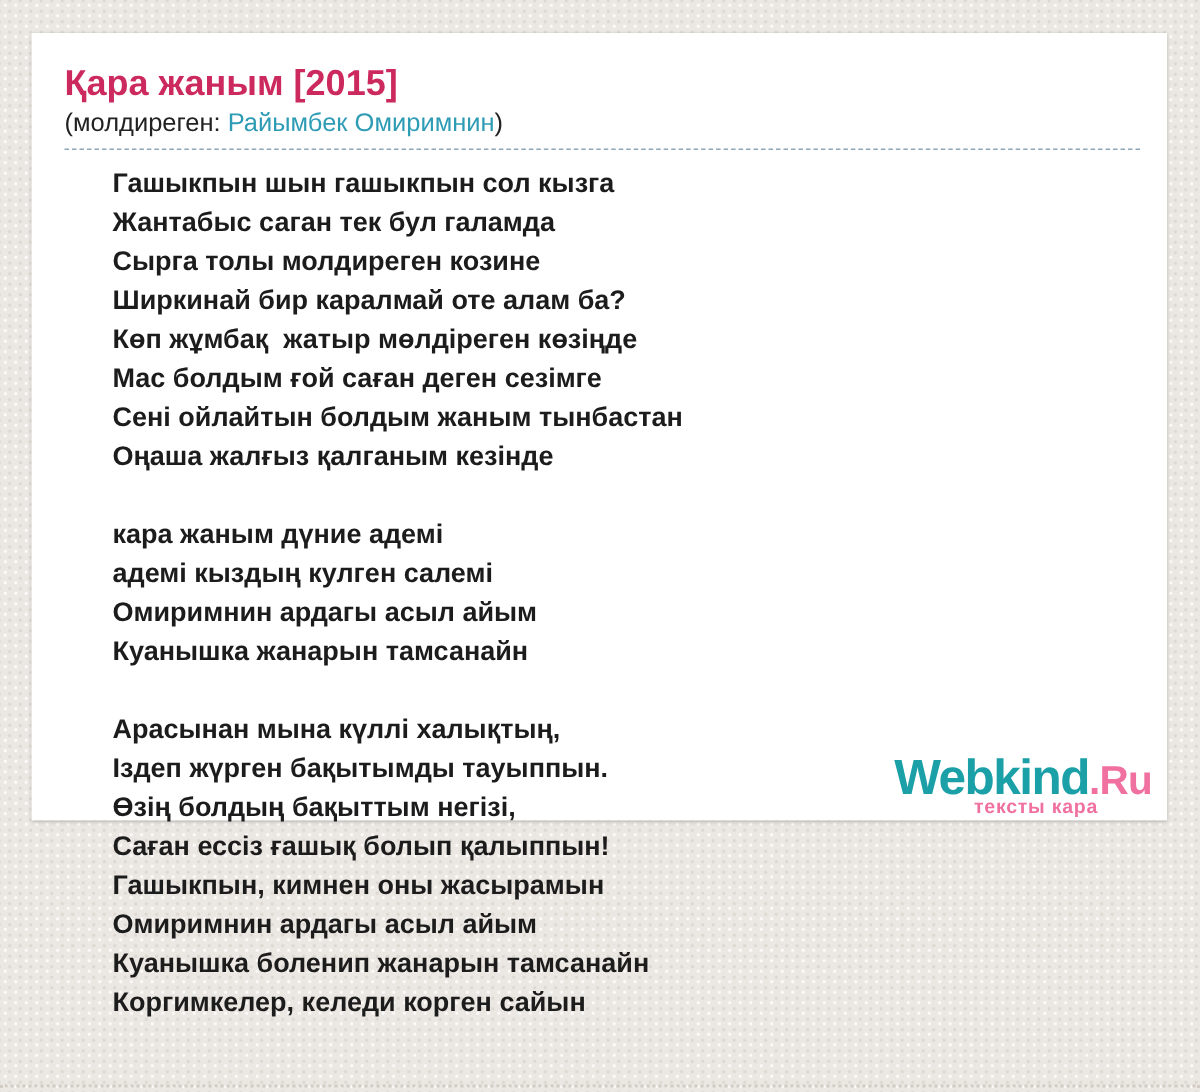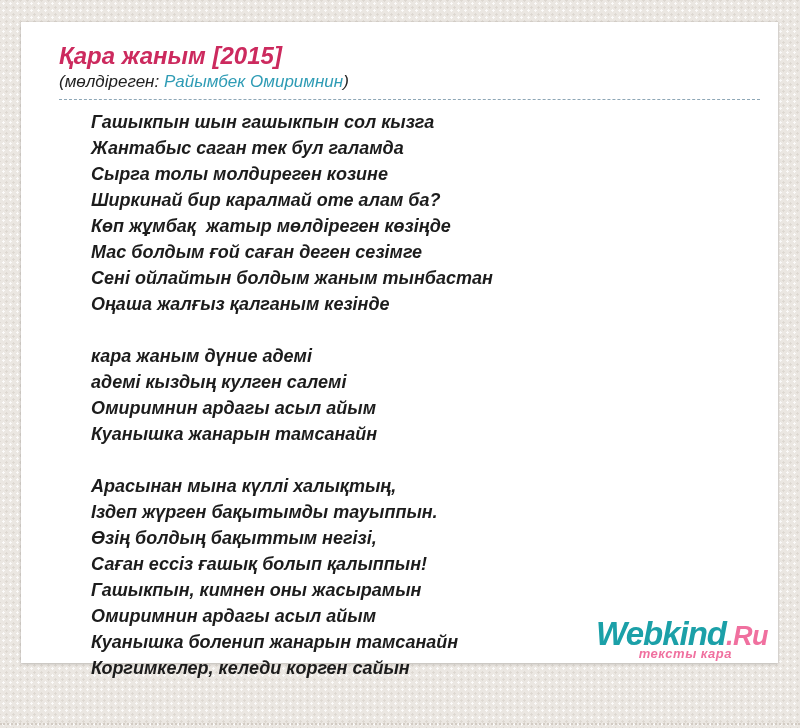--- a/index.html
+++ b/index.html
@@ -12,25 +12,24 @@
     width:800px;height:728px;position:relative;overflow:hidden;
     font-family:"Liberation Sans","DejaVu Sans",sans-serif;
     background-color:var(--page-bg);
     background-image:
       radial-gradient(rgba(255,255,255,.8) 1px, transparent 1.3px),
       radial-gradient(rgba(175,165,152,.22) 1px, transparent 1.3px);
     background-size:7px 7px,7px 7px;
     background-position:0 0,3px 4px;
   }
   .card{
-    position:absolute;left:21px;top:22px;width:757px;height:641px;
+    position:absolute;left:21px;top:22px;width:757px;height:525px;
     background:var(--card-bg);
     box-shadow:0 1px 3px rgba(0,0,0,.18), 0 0 1px rgba(0,0,0,.12);
-    padding:12px 20px 0 38px;
-    font-style:italic;
+    padding:12px 20px 0 22px;
   }
   .song-title{
     margin:8px 0 2px 0;
     font-size:24px;line-height:28px;font-weight:bold;
     color:var(--title);
   }
   .artist-line{
     font-size:17px;line-height:20px;color:#222;
     padding-bottom:7px;
     border-bottom:1px dashed #8ea7b6;
@@ -64,21 +63,21 @@
     border-top:2px dotted #d2cbc3;
   }
 </style>
 </head>
 <body>
 
 <div class="card">
 
   <h1 class="song-title">Қара жаным [2015]</h1>
 
-  <div class="artist-line"><span>(мөлдіреген: </span><a class="artist-link">Райымбек Омиримнин</a><span>)</span></div>
+  <div class="artist-line"><span>(молдиреген: </span><a class="artist-link">Райымбек Омиримнин</a><span>)</span></div>
 
   <div class="lyrics" id="lyrics"><div class="line">Гашыкпын шын гашыкпын сол кызга</div><div class="line">Жантабыс саган тек бул галамда</div><div class="line">Сырга толы молдиреген козине</div><div class="line">Ширкинай бир каралмай оте алам ба?</div><div class="line">Көп жұмбақ  жатыр мөлдіреген көзіңде</div><div class="line">Мас болдым ғой саған деген сезімге</div><div class="line">Сені ойлайтын болдым жаным тынбастан</div><div class="line">Оңаша жалғыз қалганым кезінде</div><div class="line blank">&nbsp;</div><div class="line">кара жаным дүние адемі</div><div class="line">адемі кыздың кулген салемі</div><div class="line">Омиримнин ардагы асыл айым</div><div class="line">Куанышка жанарын тамсанайн</div><div class="line blank">&nbsp;</div><div class="line">Арасынан мына күллі халықтың,</div><div class="line">Іздеп жүрген бақытымды тауыппын.</div><div class="line">Өзің болдың бақыттым негізі,</div><div class="line">Саған ессіз ғашық болып қалыппын!</div><div class="line">Гашыкпын, кимнен оны жасырамын</div><div class="line">Омиримнин ардагы асыл айым</div><div class="line">Куанышка боленип жанарын тамсанайн</div><div class="line">Коргимкелер, келеди корген сайын</div></div>
 
   <div class="logo">
     <div><span class="logo-name">Webkind</span><span class="logo-tld">.Ru</span></div>
     <div class="logo-tagline">тексты кара</div>
   </div>
 
 </div>
 

